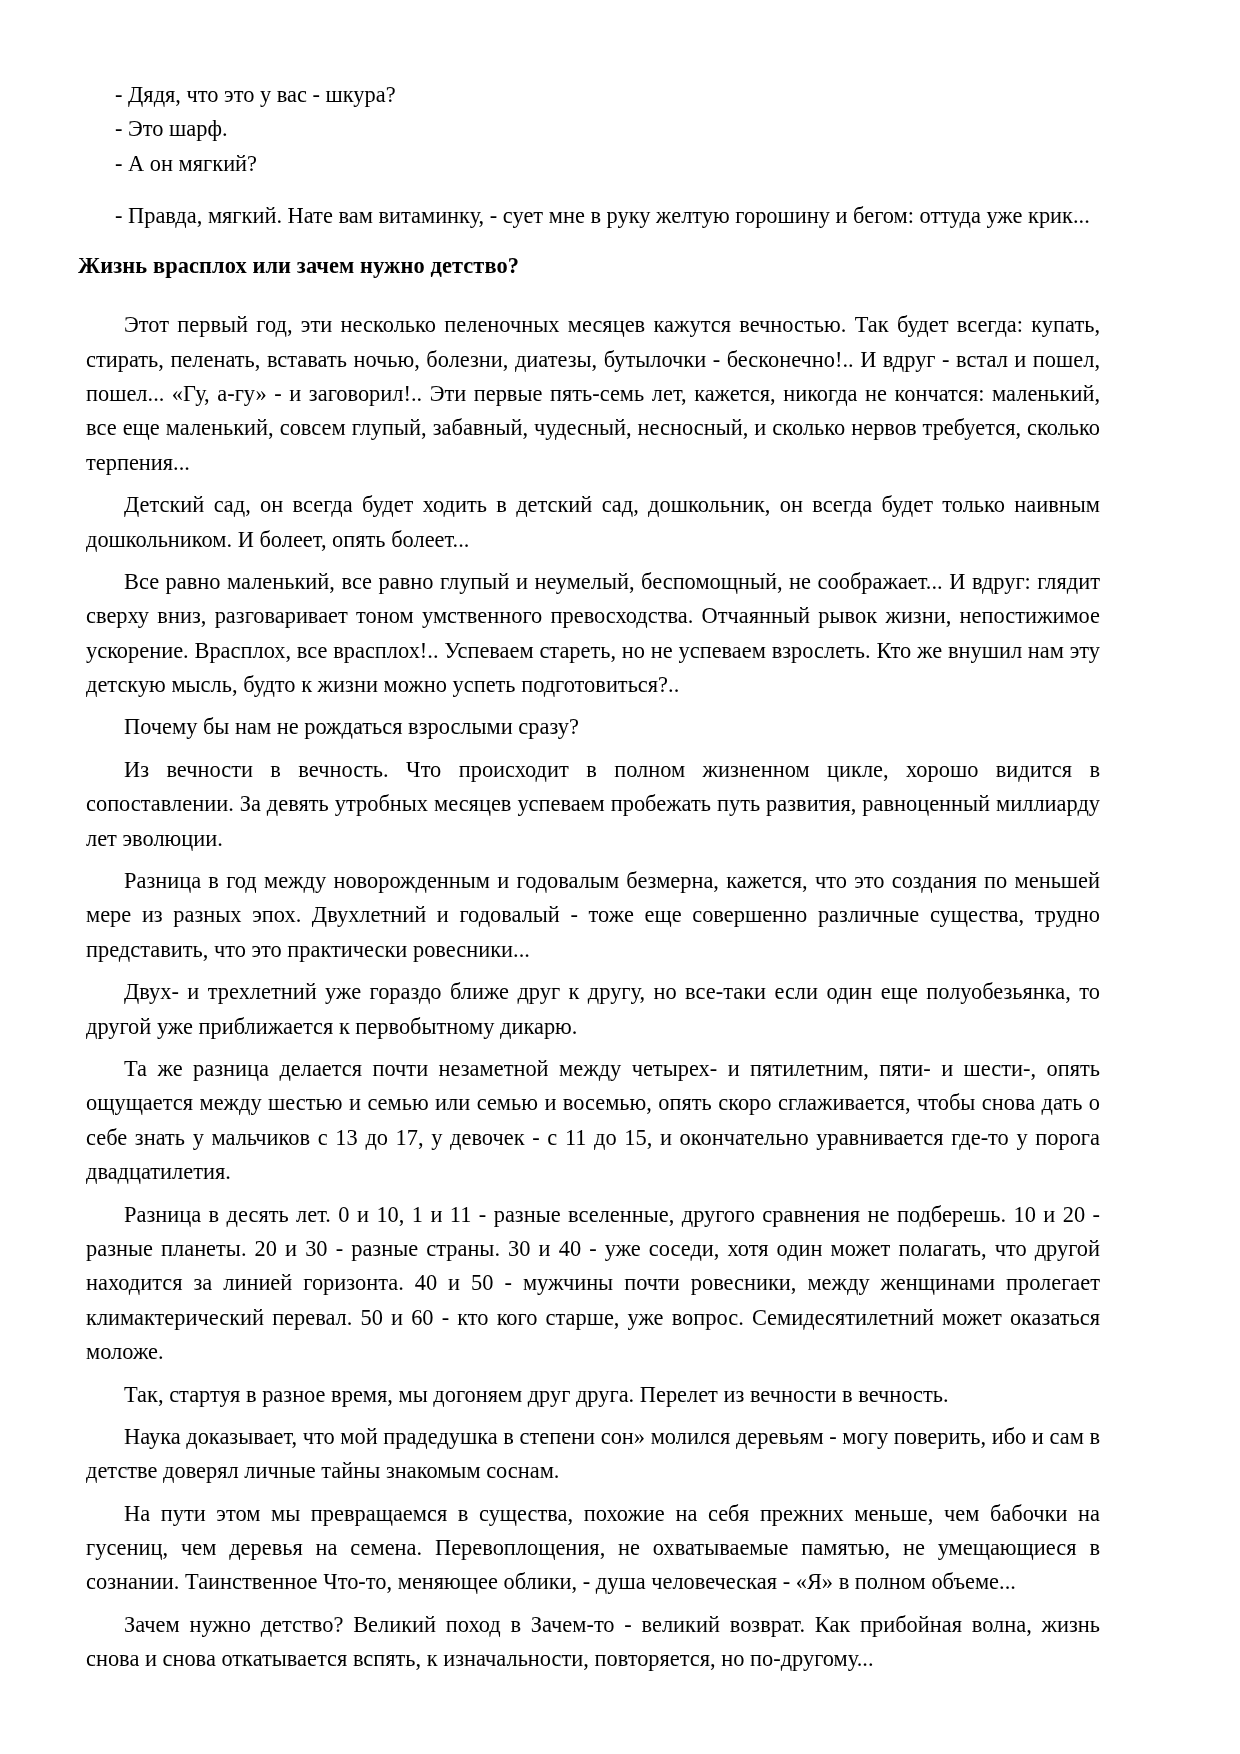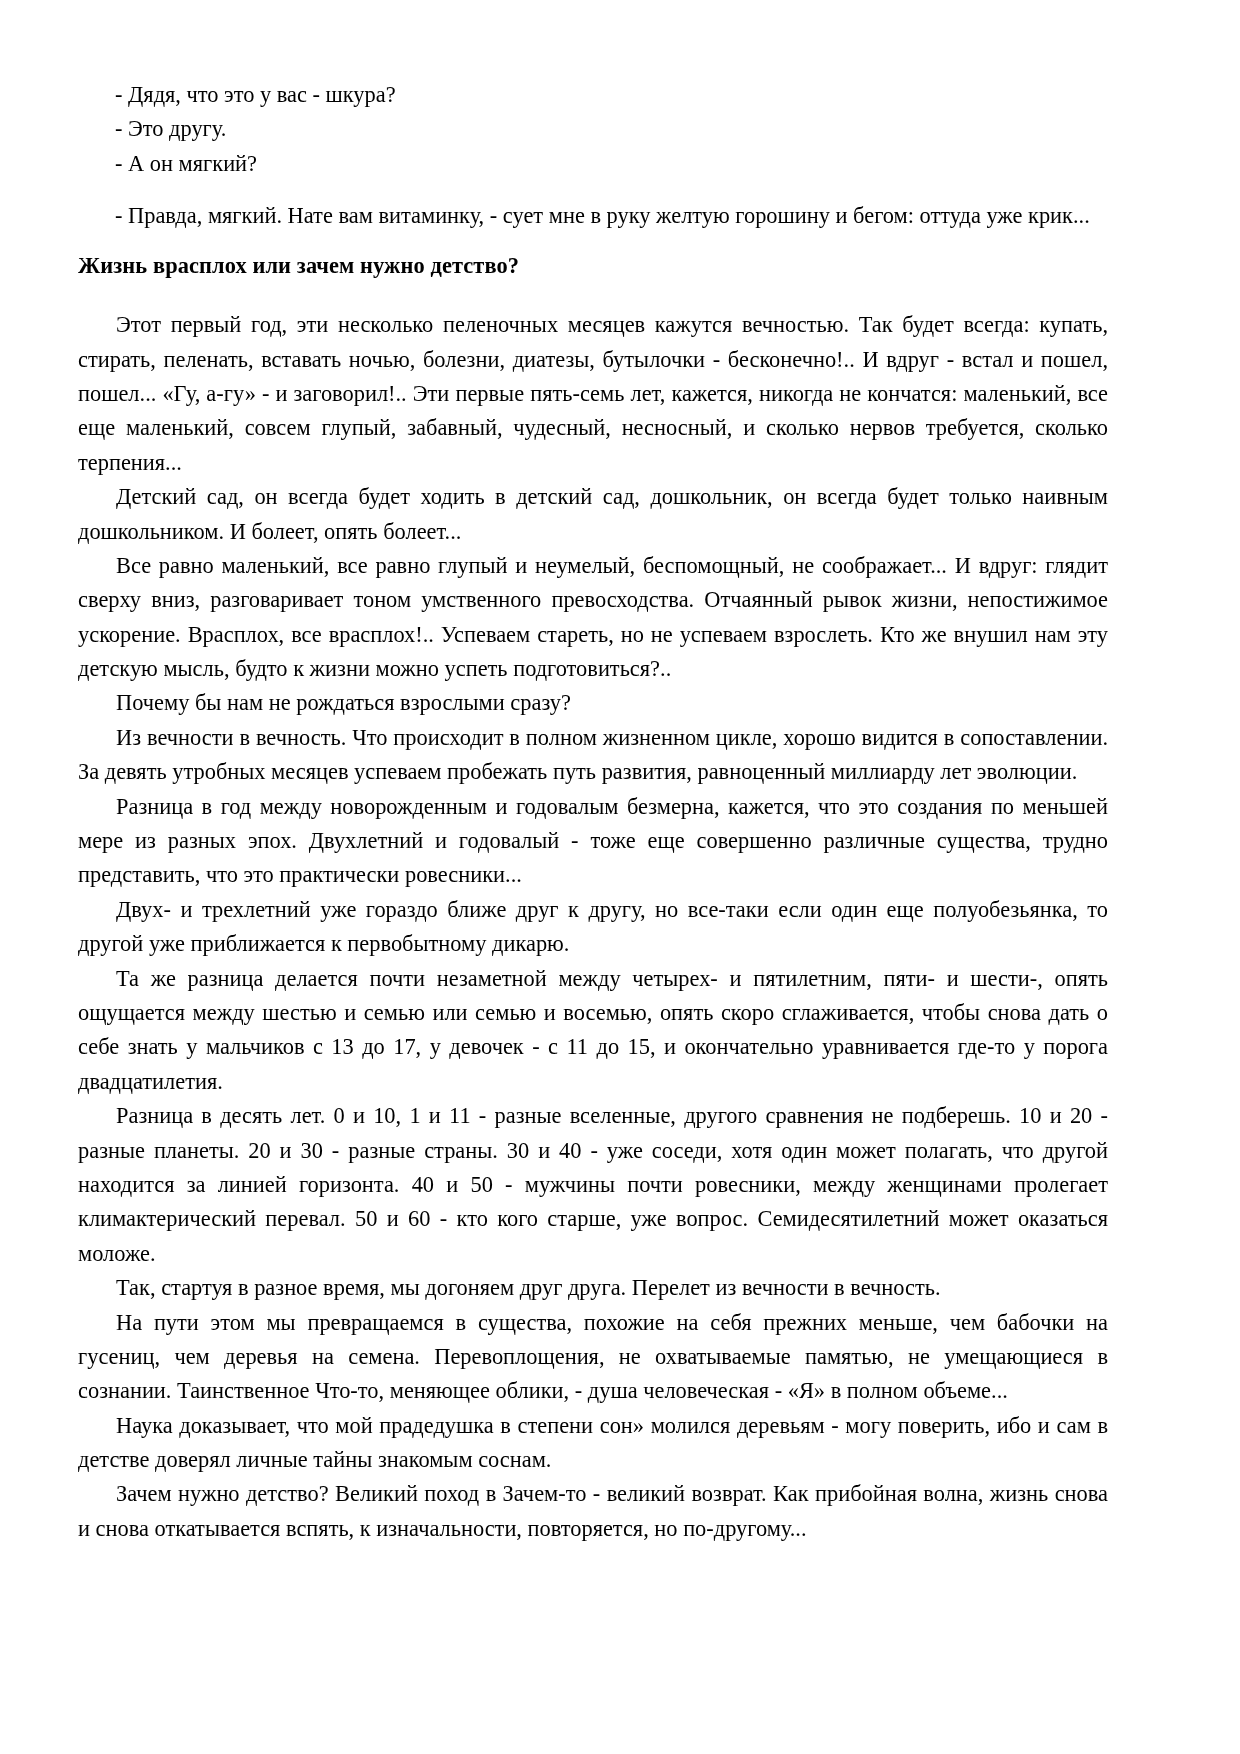--- a/index.html
+++ b/index.html
@@ -46,54 +46,54 @@
   }
   .section-heading {
     margin: 15px 0 26px 0;
     text-align: left;
     font-weight: bold;
     font-size: 22.4px;
     line-height: 1.5;
     letter-spacing: 0.1px;
   }
   .prose p {
-    margin: 0;
+    margin: 8px;
     text-indent: 38px;
     text-align: justify;
   }
   
   .prose p:last-child {
     margin-bottom: 0;
   }
 </style>
 </head>
 <body>
 
 <div class="page">
   <div class="doc-body">
 
     <div class="dialogue">
       <p>- Дядя, что это у вас - шкура?</p>
-      <p>- Это другу.</p>
+      <p>- Это шарф.</p>
       <p>- А он мягкий?</p>
       <p class="wrapping">- Правда, мягкий. Нате вам витаминку, - сует мне в руку желтую горошину и бегом: оттуда уже крик...</p>
     </div>
 
     <h2 class="section-heading">Жизнь врасплох или зачем нужно детство?</h2>
 
     <div class="prose">
       <p>Этот первый год, эти несколько пеленочных месяцев кажутся вечностью. Так будет всегда: купать, стирать, пеленать, вставать ночью, болезни, диатезы, бутылочки - бесконечно!.. И вдруг - встал и пошел, пошел... «Гу, а-гу» - и заговорил!.. Эти первые пять-семь лет, кажется, никогда не кончатся: маленький, все еще маленький, совсем глупый, забавный, чудесный, несносный, и сколько нервов требуется, сколько терпения...</p>
       <p>Детский сад, он всегда будет ходить в детский сад, дошкольник, он всегда будет только наивным дошкольником. И болеет, опять болеет...</p>
       <p>Все равно маленький, все равно глупый и неумелый, беспомощный, не соображает... И вдруг: глядит сверху вниз, разговаривает тоном умственного превосходства. Отчаянный рывок жизни, непостижимое ускорение. Врасплох, все врасплох!.. Успеваем стареть, но не успеваем взрослеть. Кто же внушил нам эту детскую мысль, будто к жизни можно успеть подготовиться?..</p>
       <p>Почему бы нам не рождаться взрослыми сразу?</p>
       <p>Из вечности в вечность. Что происходит в полном жизненном цикле, хорошо видится в сопоставлении. За девять утробных месяцев успеваем пробежать путь развития, равноценный миллиарду лет эволюции.</p>
       <p>Разница в год между новорожденным и годовалым безмерна, кажется, что это создания по меньшей мере из разных эпох. Двухлетний и годовалый - тоже еще совершенно различные существа, трудно представить, что это практически ровесники...</p>
       <p>Двух- и трехлетний уже гораздо ближе друг к другу, но все-таки если один еще полуобезьянка, то другой уже приближается к первобытному дикарю.</p>
       <p>Та же разница делается почти незаметной между четырех- и пятилетним, пяти- и шести-, опять ощущается между шестью и семью или семью и восемью, опять скоро сглаживается, чтобы снова дать о себе знать у мальчиков с 13 до 17, у девочек - с 11 до 15, и окончательно уравнивается где-то у порога двадцатилетия.</p>
       <p>Разница в десять лет. 0 и 10, 1 и 11 - разные вселенные, другого сравнения не подберешь. 10 и 20 - разные планеты. 20 и 30 - разные страны. 30 и 40 - уже соседи, хотя один может полагать, что другой находится за линией горизонта. 40 и 50 - мужчины почти ровесники, между женщинами пролегает климактерический перевал. 50 и 60 - кто кого старше, уже вопрос. Семидесятилетний может оказаться моложе.</p>
       <p>Так, стартуя в разное время, мы догоняем друг друга. Перелет из вечности в вечность.</p>
+      <p>Наука доказывает, что мой прадедушка в степени сон» молился деревьям - могу поверить, ибо и сам в детстве доверял личные тайны знакомым соснам.</p>
       <p>На пути этом мы превращаемся в существа, похожие на себя прежних меньше, чем бабочки на гусениц, чем деревья на семена. Перевоплощения, не охватываемые памятью, не умещающиеся в сознании. Таинственное Что-то, меняющее облики, - душа человеческая - «Я» в полном объеме...</p>
-      <p>Наука доказывает, что мой прадедушка в степени сон» молился деревьям - могу поверить, ибо и сам в детстве доверял личные тайны знакомым соснам.</p>
       <p>Зачем нужно детство? Великий поход в Зачем-то - великий возврат. Как прибойная волна, жизнь снова и снова откатывается вспять, к изначальности, повторяется, но по-другому...</p>
     </div>
 
   </div>
 </div>
 
 </body></html>

